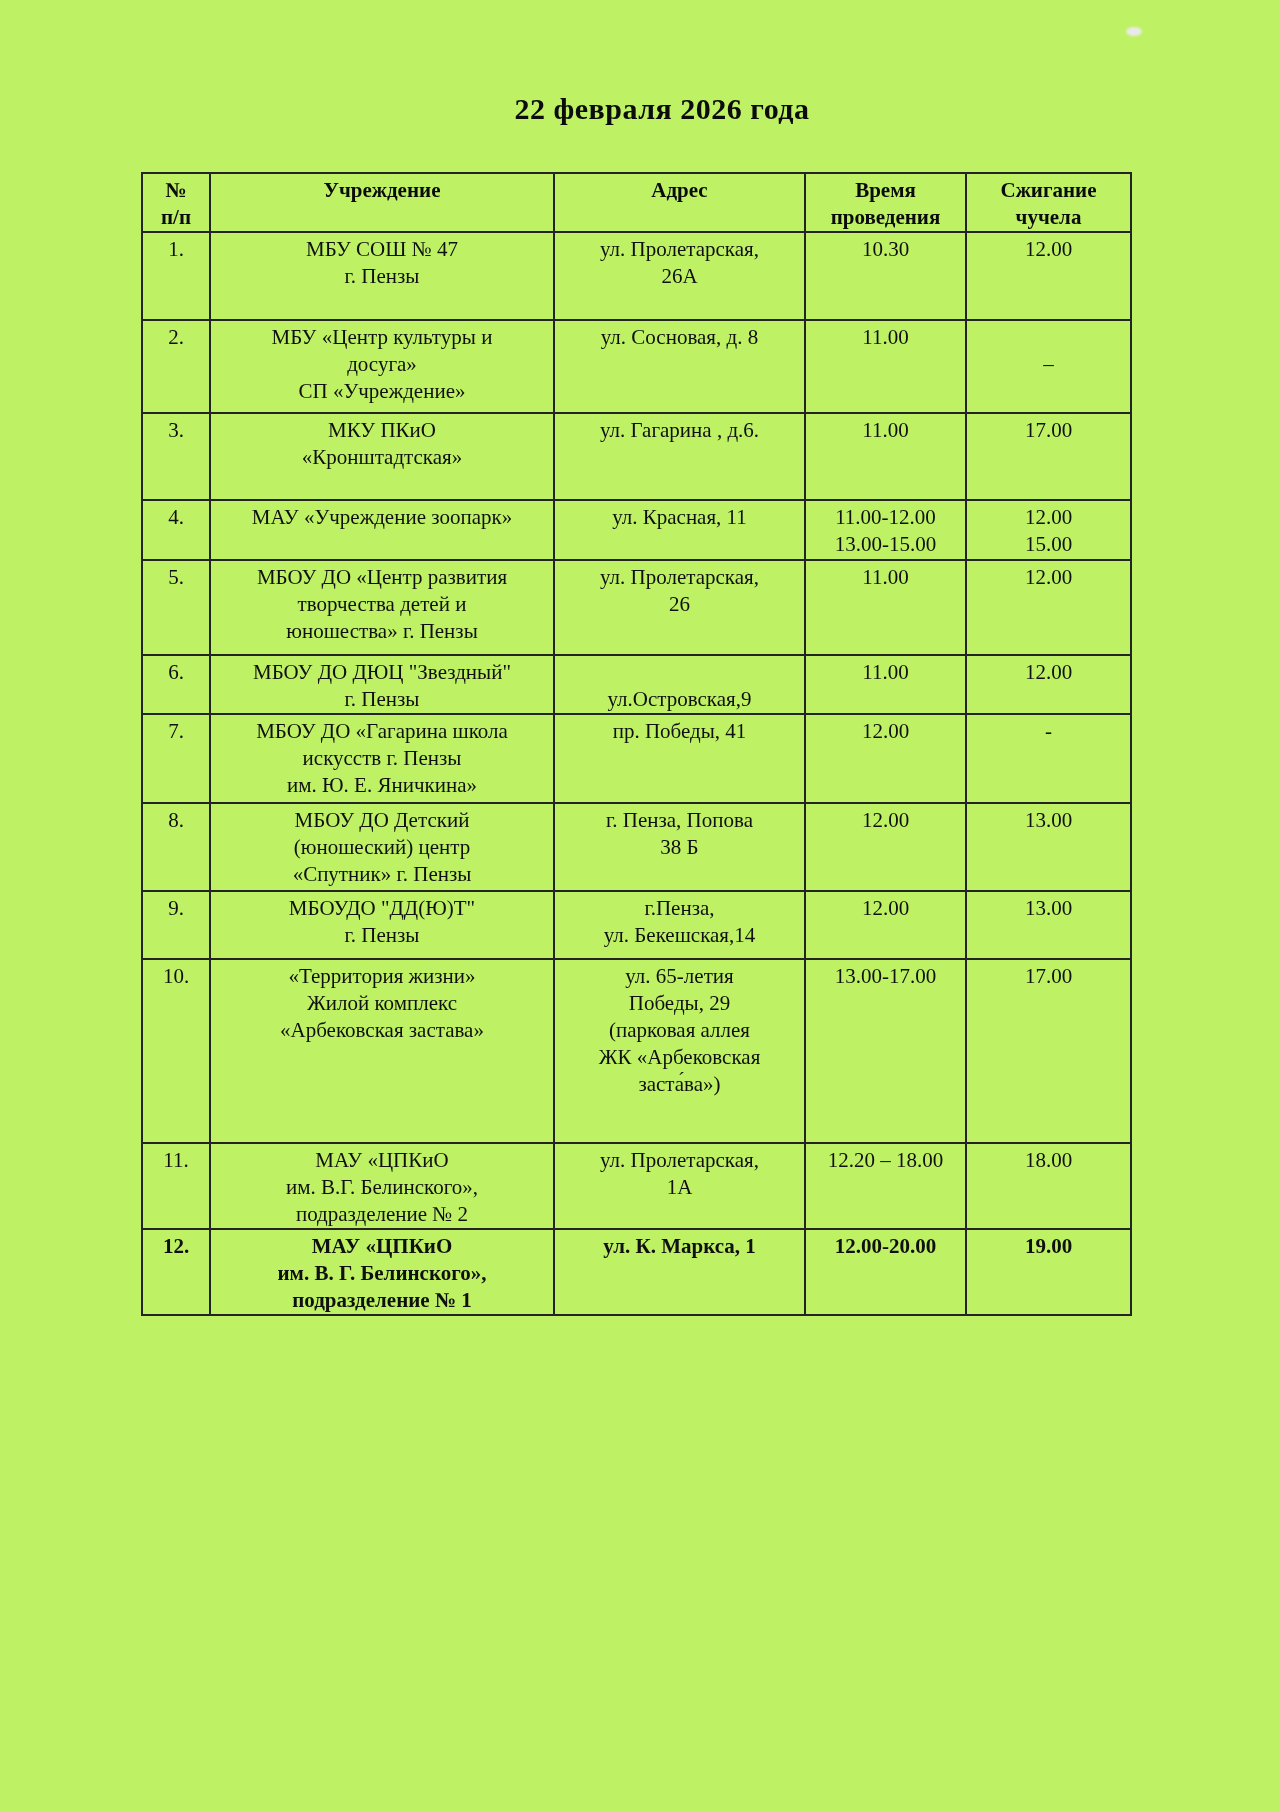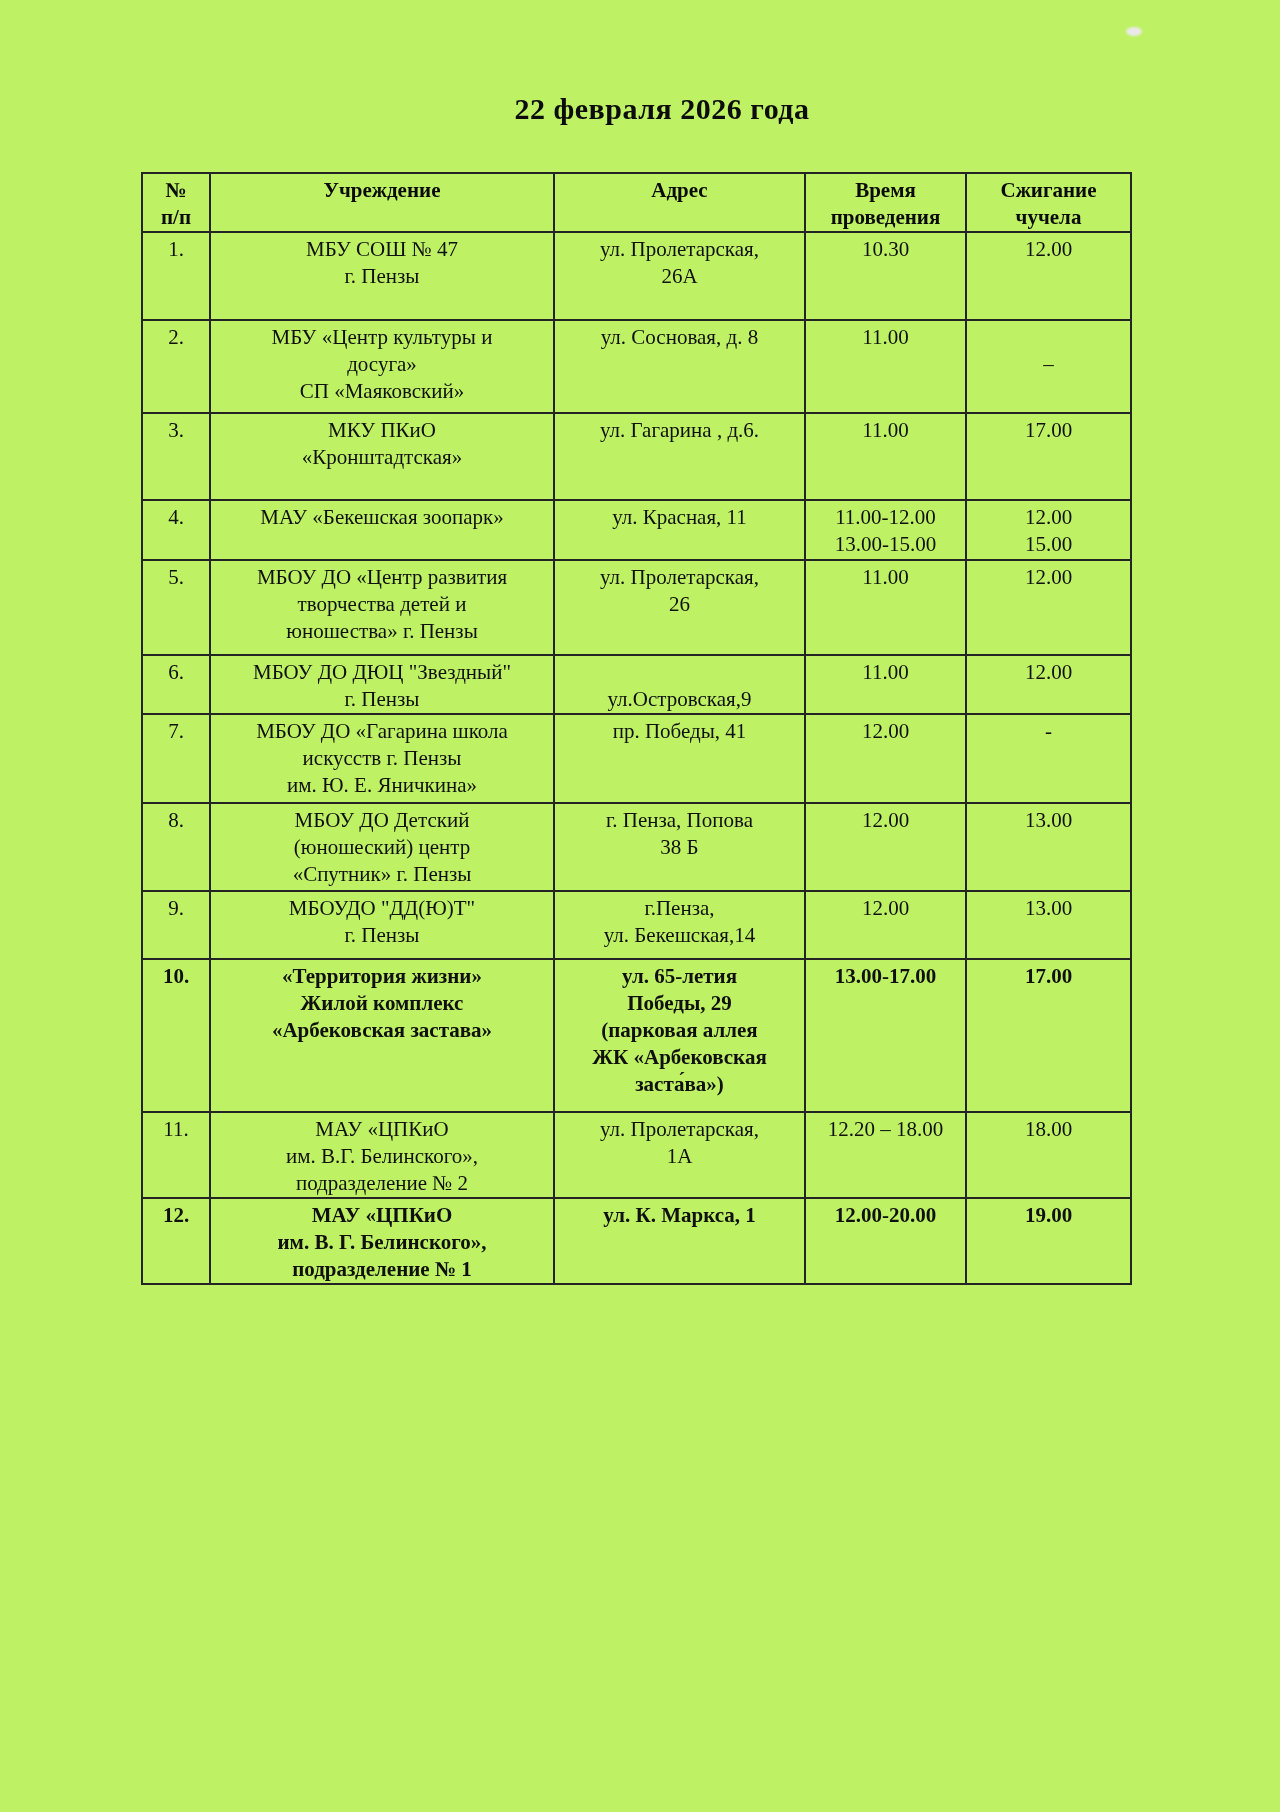--- a/index.html
+++ b/index.html
@@ -93,21 +93,21 @@
               <div class="ln">12.00</div>
             </td>
           </tr>
           <tr style="height: 93px;">
             <td>
               <div class="ln">2.</div>
             </td>
             <td>
               <div class="ln">МБУ «Центр культуры и</div>
               <div class="ln">досуга»</div>
-              <div class="ln">СП «Маяковский»</div>
+              <div class="ln">СП «Учреждение»</div>
             </td>
             <td>
               <div class="ln">ул. Сосновая, д. 8</div>
             </td>
             <td>
               <div class="ln">11.00</div>
             </td>
             <td>
               <div class="ln"></div>
               <div class="ln">–</div>
@@ -129,21 +129,21 @@
             </td>
             <td>
               <div class="ln">17.00</div>
             </td>
           </tr>
           <tr style="height: 60px;">
             <td>
               <div class="ln">4.</div>
             </td>
             <td>
-              <div class="ln">МАУ «Бекешская зоопарк»</div>
+              <div class="ln">МАУ «Учреждение зоопарк»</div>
             </td>
             <td>
               <div class="ln">ул. Красная, 11</div>
             </td>
             <td>
               <div class="ln">11.00-12.00</div>
               <div class="ln">13.00-15.00</div>
             </td>
             <td>
               <div class="ln">12.00</div>
@@ -240,21 +240,21 @@
               <div class="ln">г.Пенза,</div>
               <div class="ln">ул. Бекешская,14</div>
             </td>
             <td>
               <div class="ln">12.00</div>
             </td>
             <td>
               <div class="ln">13.00</div>
             </td>
           </tr>
-          <tr style="height: 153px; font-weight: bold;">
+          <tr style="height: 184px;">
             <td>
               <div class="ln">10.</div>
             </td>
             <td>
               <div class="ln">«Территория жизни»</div>
               <div class="ln">Жилой комплекс</div>
               <div class="ln">«Арбековская застава»</div>
             </td>
             <td>
               <div class="ln">ул. 65-летия</div>

